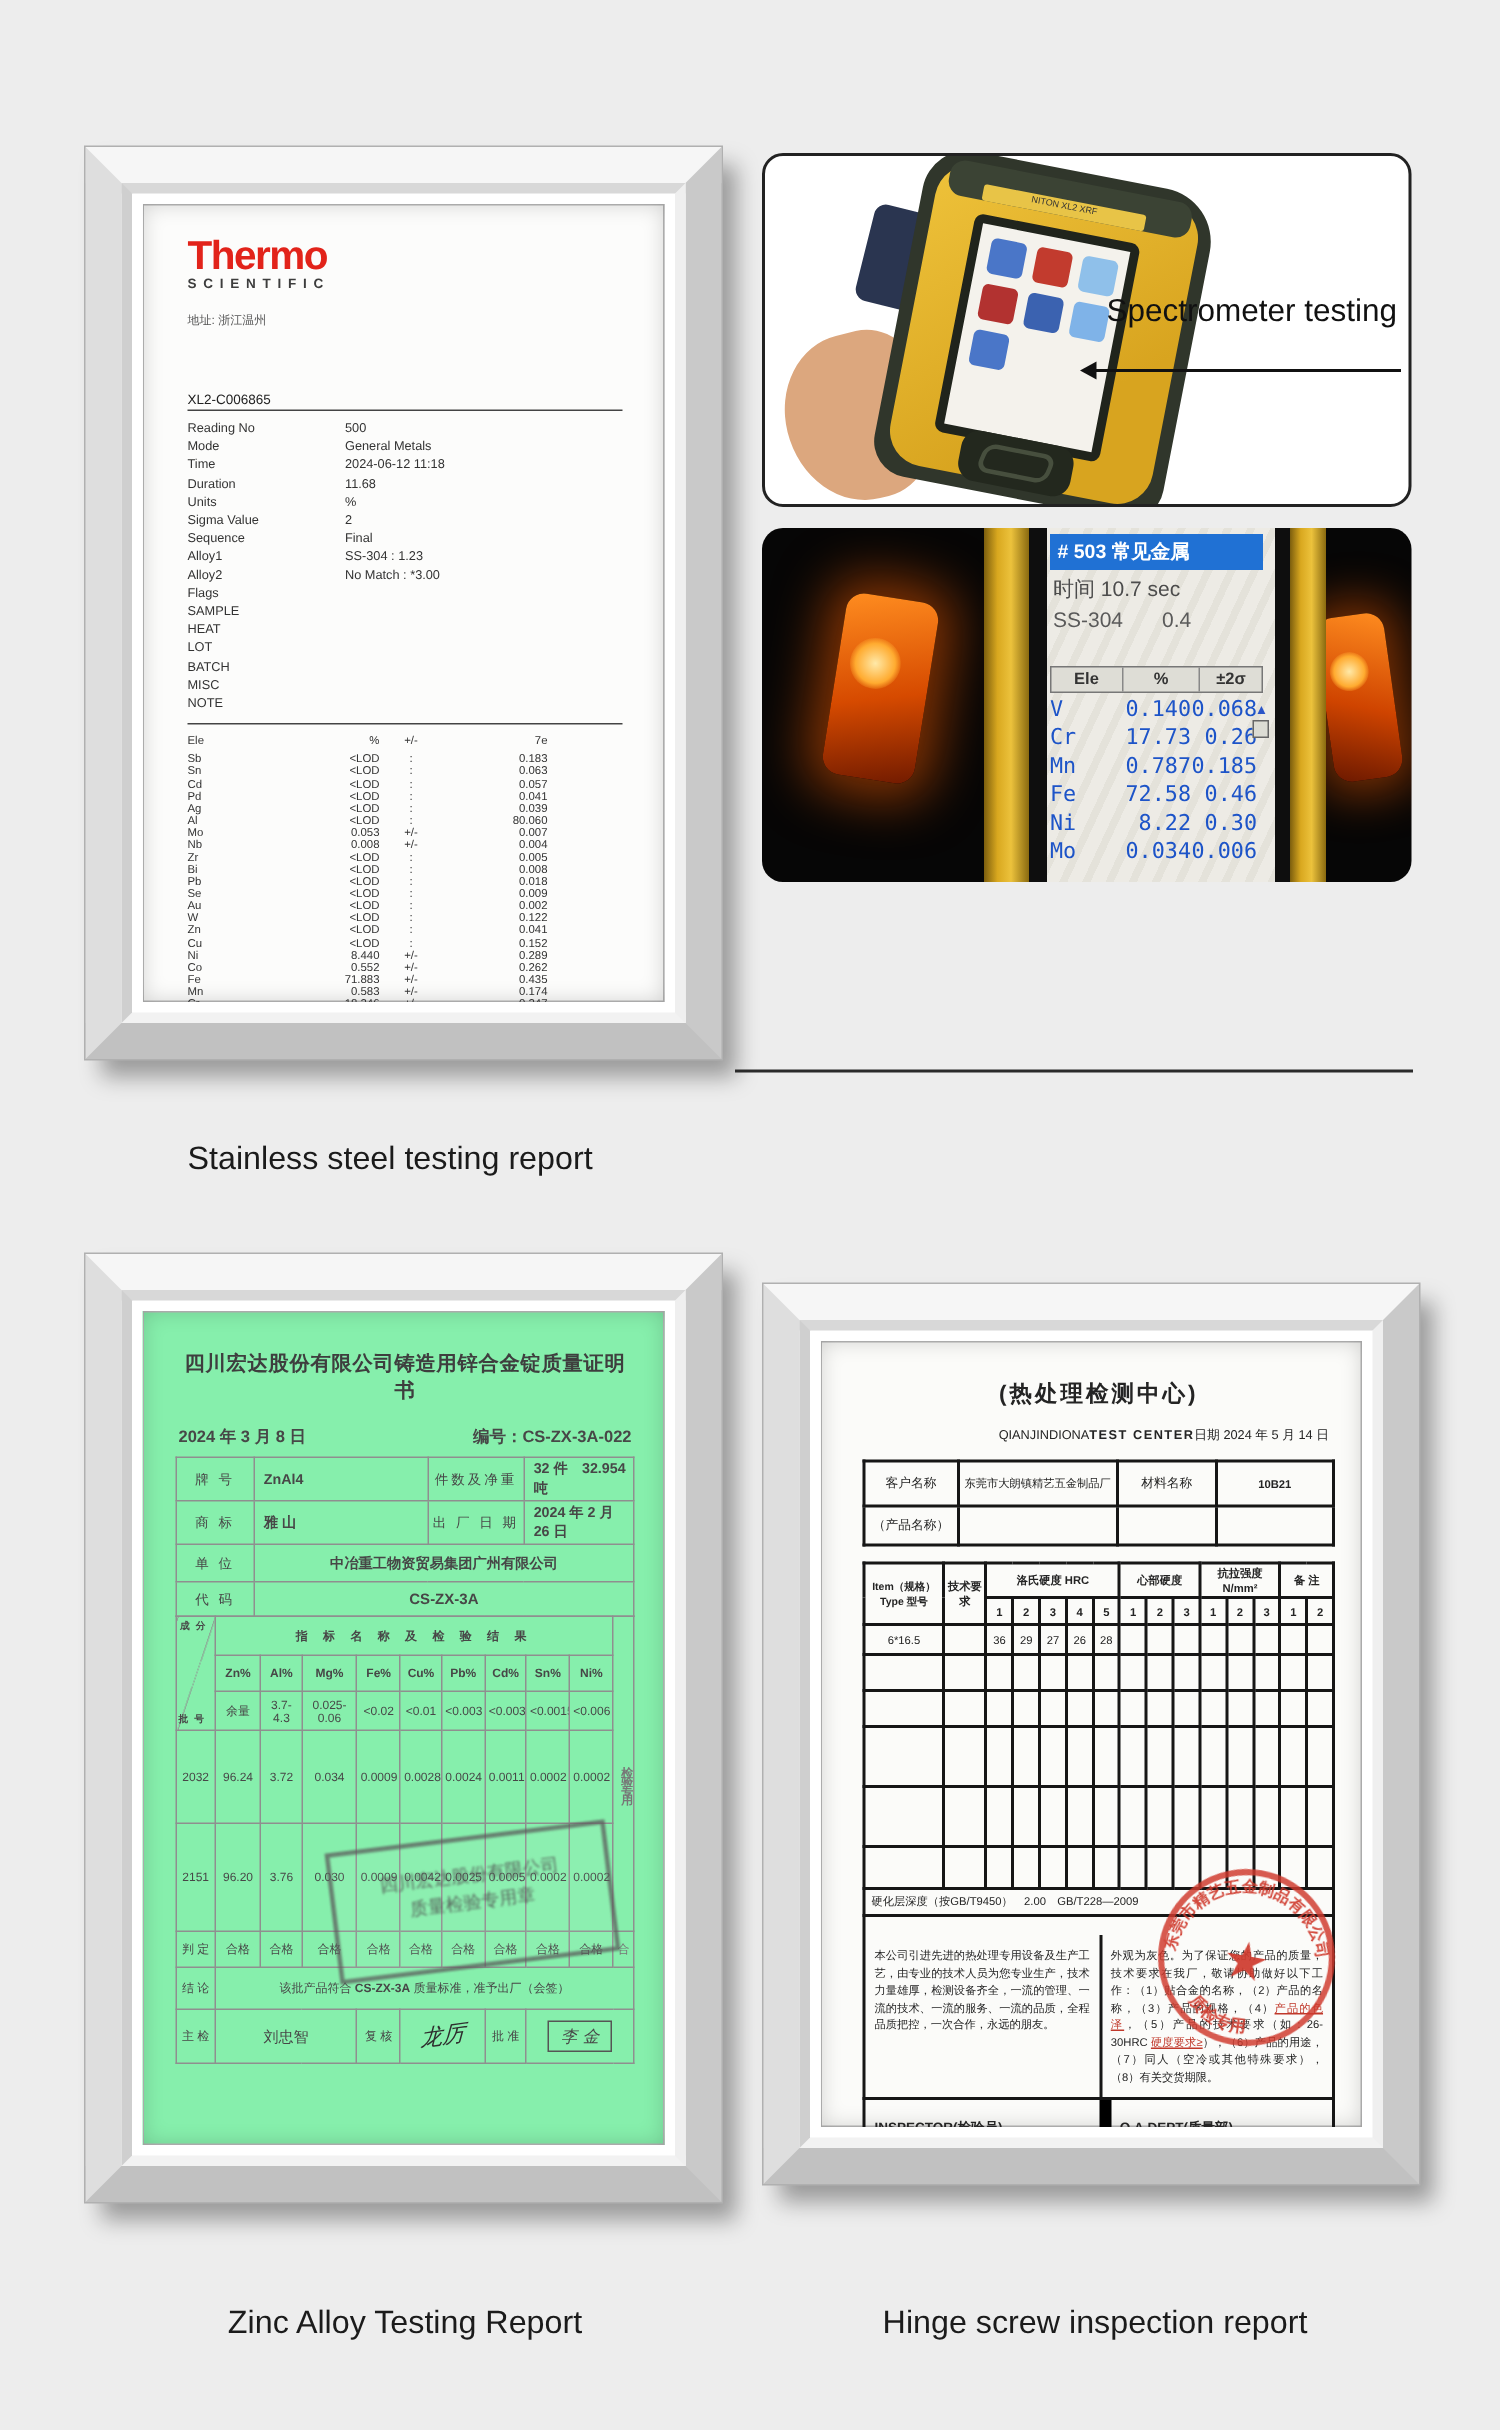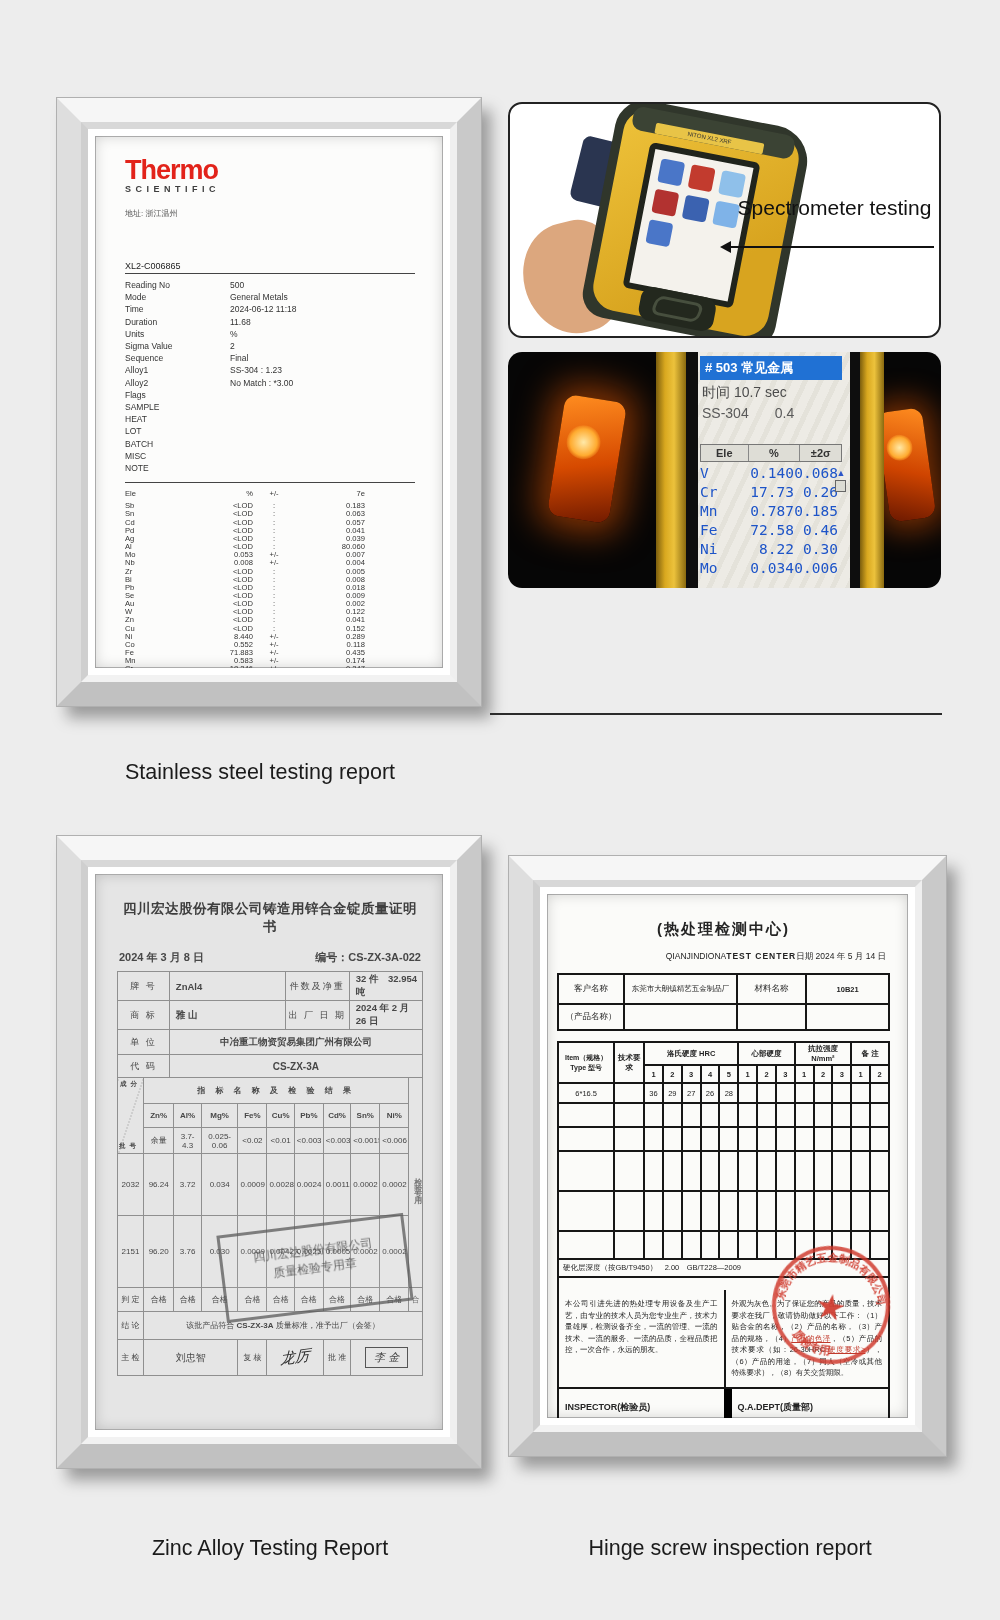--- a/index.html
+++ b/index.html
@@ -144,21 +144,21 @@
   .z-sign .scr { font-family:"DejaVu Serif", serif; font-style:italic; font-size:15px; color:#2e2e2e;
                  transform:rotate(-8deg) skewX(-10deg); display:inline-block; }
   .z-sign .boxname { border:1.5px solid #555; display:inline-block; padding:2px 8px; font-size:11px;
                      font-family:"DejaVu Serif", serif; font-style:italic; }
   .z-stamp { position:absolute; right:34px; bottom:118px; width:188px; height:88px;
              border:3px solid rgba(90,90,90,.75); transform:rotate(-7deg); padding-top:14px;
              text-align:center; font-size:12px; color:rgba(80,80,80,.85); filter:blur(.7px);
              line-height:18px; background:rgba(255,255,255,.05); }
 
   
-  .h-content { position:absolute; inset:0; padding:26px 18px 0 10px; color:#242424; filter:blur(.3px); }
+  .h-content { position:absolute; inset:0; padding:26px 18px 0 28px; color:#242424; filter:blur(.3px); }
   .h-title { text-align:center; font-size:15px; font-weight:bold; letter-spacing:2px; }
   .h-sub { display:flex; justify-content:flex-end; margin:12px 4px 10px 4px; font-size:8.5px; }
   .h-sub .c { font-weight:bold; letter-spacing:1px; }
   table.h-t { width:100%; border-collapse:collapse; table-layout:fixed; }
   table.h-t td, table.h-t th { border:2px solid #161616; font-size:7.5px; text-align:center;
                                padding:1px; overflow:hidden; }
   .h-info tr { height:30px; }
   .h-info td.lb { font-size:8.5px; }
   .h-main { margin-top:10px; }
   .h-main th { font-weight:bold; font-size:8px; }
@@ -385,21 +385,21 @@
                   <td class="c-ele">Ni</td>
                   <td class="c-pct">8.440</td>
                   <td class="c-pm">+/-</td>
                   <td class="c-lod">0.289</td>
                 </tr>
 
                 <tr>
                   <td class="c-ele">Co</td>
                   <td class="c-pct">0.552</td>
                   <td class="c-pm">+/-</td>
-                  <td class="c-lod">0.118</td>
+                  <td class="c-lod">0.262</td>
                 </tr>
 
                 <tr>
                   <td class="c-ele">Fe</td>
                   <td class="c-pct">71.883</td>
                   <td class="c-pm">+/-</td>
                   <td class="c-lod">0.435</td>
                 </tr>
 
                 <tr>
@@ -516,21 +516,21 @@
         <div class="box"></div>
       </div>
     </div>
   </div>
 
   <div class="sepline"></div>
   <div class="caption" style="left:125px; top:760px;">Stainless steel testing report</div>
 
   <div class="frame" style="left:57px; top:836px; width:424px; height:632px;">
     <div class="mat">
-      <div class="paper" style="background:#e5e5e5;">
+      <div class="paper" style="background:#86efac;">
         <div class="z-content">
           <div class="z-title">四川宏达股份有限公司铸造用锌合金锭质量证明书</div>
           <div class="z-meta">
             <span>2024 年 3 月 8 日</span>
             <span><span>编号：</span><span>CS-ZX-3A-022</span></span>
           </div>
 
           <table class="z-t z-info">
             <colgroup>
                 <col style="width:17%">

